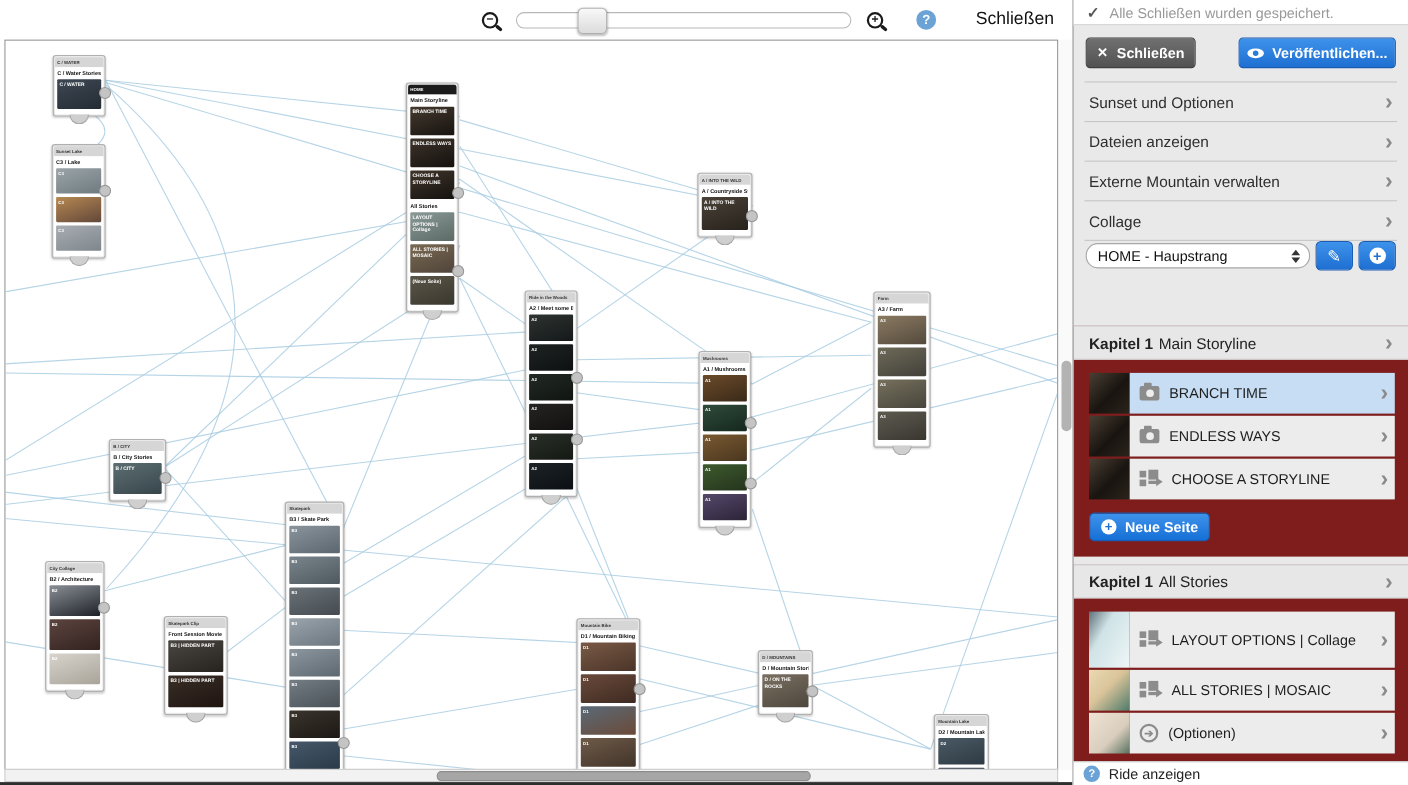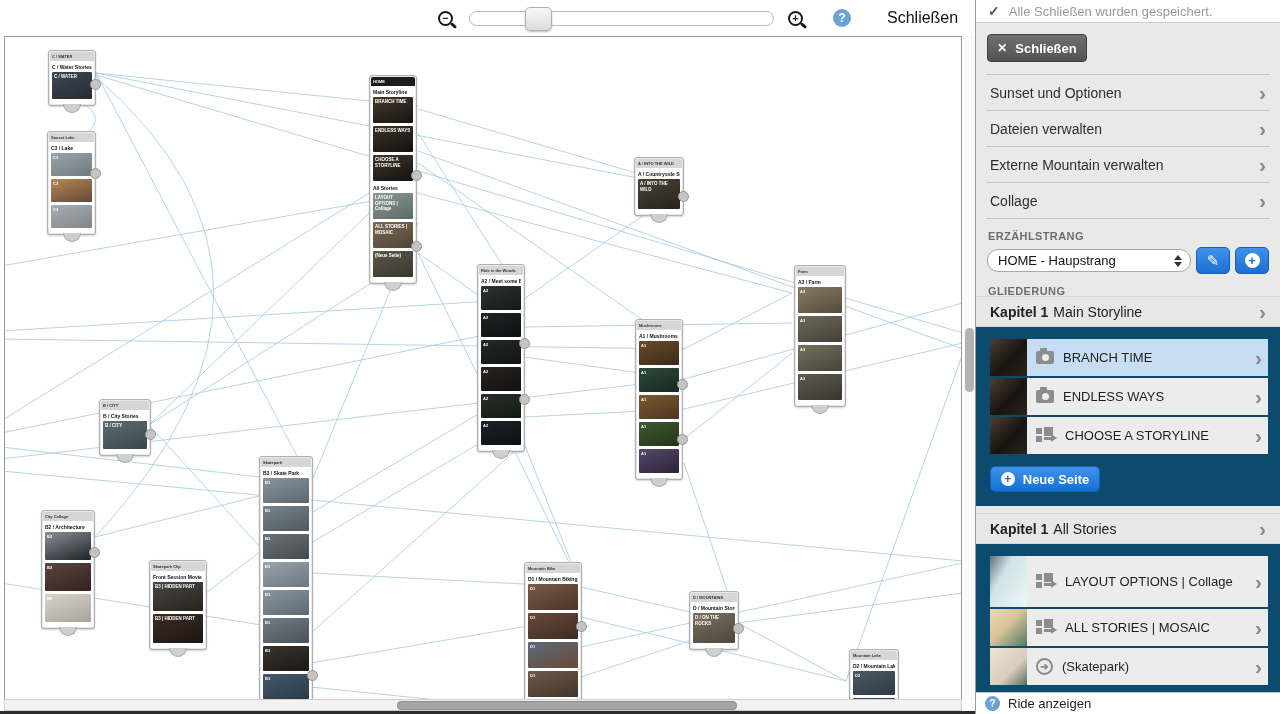--- a/index.html
+++ b/index.html
@@ -93,21 +93,21 @@
   .updown .up { border-bottom:5px solid #333; }
   .updown .dn { border-top:5px solid #333; }
   .sq-btn { width:34px; height:27px; border-radius:5px; background:linear-gradient(#3e92ea,#1e6fd2);
     border:1px solid #1a5cb4; display:flex; align-items:center; justify-content:center;
     color:#fff; cursor:pointer; }
   .pencil { font-size:15px; transform:rotate(0deg); }
   .plus-circle { width:15px; height:15px; background:#fff; border-radius:50%; color:#1e6fd2;
     font-size:13px; font-weight:bold; display:flex; align-items:center; justify-content:center; line-height:0;}
 
   #chapters { position:absolute; left:0; top:296px; right:0; bottom:22px; overflow:hidden; }
-  .chapter { background:#0c4a6e; margin-bottom:7px; }
+  .chapter { background:#7f1d1d; margin-bottom:7px; }
   .chapter-header { display:flex; align-items:center; height:31px; background:#e7e7e7;
     border-top:1px solid #d2d2d2; border-bottom:1px solid #d2d2d2; padding:0 10px 0 14px; cursor:pointer; }
   .chapter-header .t { flex:1; font-size:14px; color:#222; }
   .chapter-header .t b { margin-right:5px; }
   .chapter-items { padding:12px 12px 12px 14px; }
   .item-row { display:flex; align-items:stretch; margin-bottom:2px; cursor:pointer; }
   .item-thumb { width:37px; height:37px; flex:none; }
   .item-row.tall .item-thumb { height:51px; }
   .item-body { flex:1; display:flex; align-items:center; gap:9px; background:#ececec; padding:0 6px 0 9px; }
   .item-row.selected .item-body { background:#c6ddf3; }
@@ -482,59 +482,61 @@
     <div id="status-bar">
       <span class="check">✓</span>
       <span>Alle Schließen wurden gespeichert.</span>
     </div>
 
     <div id="action-row">
       <div class="btn" id="btn-close">
         <span class="x">✕</span>
         <span>Schließen</span>
       </div>
+      <div class="btn" id="btn-publish">
+        <span class="eye"></span>
+        <span>Veröffentlichen...</span>
+      </div>
     </div>
 
     <div id="menu">
         <div class="menu-row">
           <span class="lbl">Sunset und Optionen</span>
           <span class="chev">›</span>
         </div>
         <div class="menu-row">
-          <span class="lbl">Dateien verwalten</span>
+          <span class="lbl">Dateien anzeigen</span>
           <span class="chev">›</span>
         </div>
         <div class="menu-row">
           <span class="lbl">Externe Mountain verwalten</span>
           <span class="chev">›</span>
         </div>
         <div class="menu-row">
           <span class="lbl">Collage</span>
           <span class="chev">›</span>
         </div>
       </div>
 
-    <div class="section-label">ERZÄHLSTRANG</div>
     <div id="storyline-row">
       <div id="storyline-select">
         <span>HOME - Haupstrang</span>
         <span class="updown">
             <i class="up"></i>
             <i class="dn"></i>
           </span>
       </div>
       <div class="sq-btn">
         <span class="pencil">✎</span>
       </div>
       <div class="sq-btn">
         <span class="plus-circle">+</span>
       </div>
     </div>
 
-    <div class="section-label">GLIEDERUNG</div>
     <div id="chapters">
         <div class="chapter">
           <div class="chapter-header">
             <span class="t"><b>Kapitel 1</b>Main Storyline</span>
             <span class="chev">›</span>
           </div>
           <div class="chapter-items">
             <div class="item-row selected">
               <div class="item-thumb th-rail"></div>
               <div class="item-body">
@@ -599,21 +601,21 @@
                   <i class="d"></i>
                 </span>
                 <span class="item-label">ALL STORIES | MOSAIC</span>
                 <span class="chev">›</span>
               </div>
             </div>
             <div class="item-row">
               <div class="item-thumb th-sand"></div>
               <div class="item-body">
                 <span class="icon-arrowcircle">➔</span>
-                <span class="item-label">(Skatepark)</span>
+                <span class="item-label">(Optionen)</span>
                 <span class="chev">›</span>
               </div>
             </div>
           </div>
         </div>
       </div>
 
     <div id="help-bar">
       <span class="help-circle">?</span>
       <span>Ride anzeigen</span>

